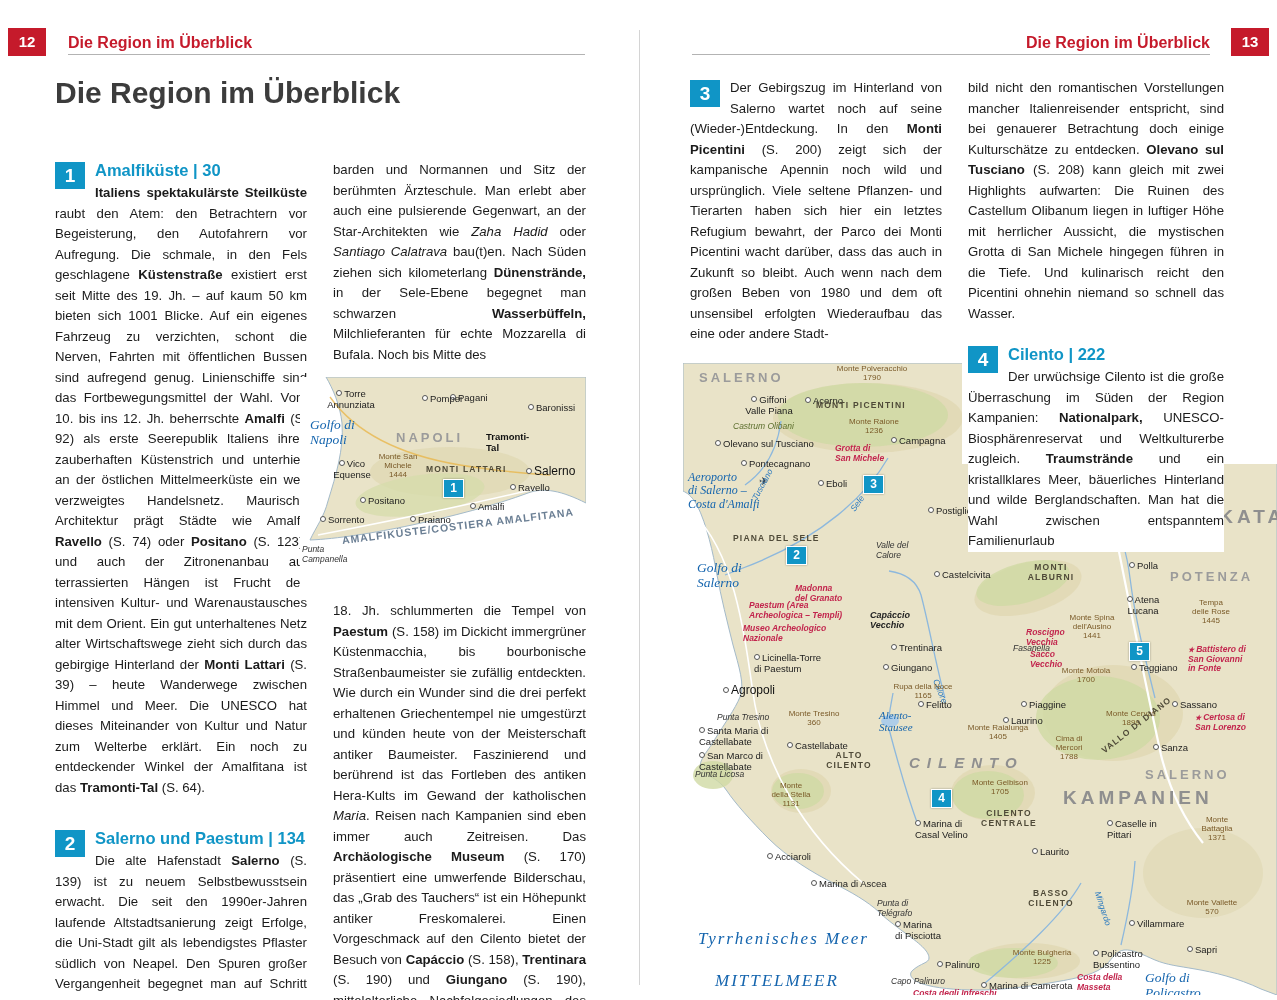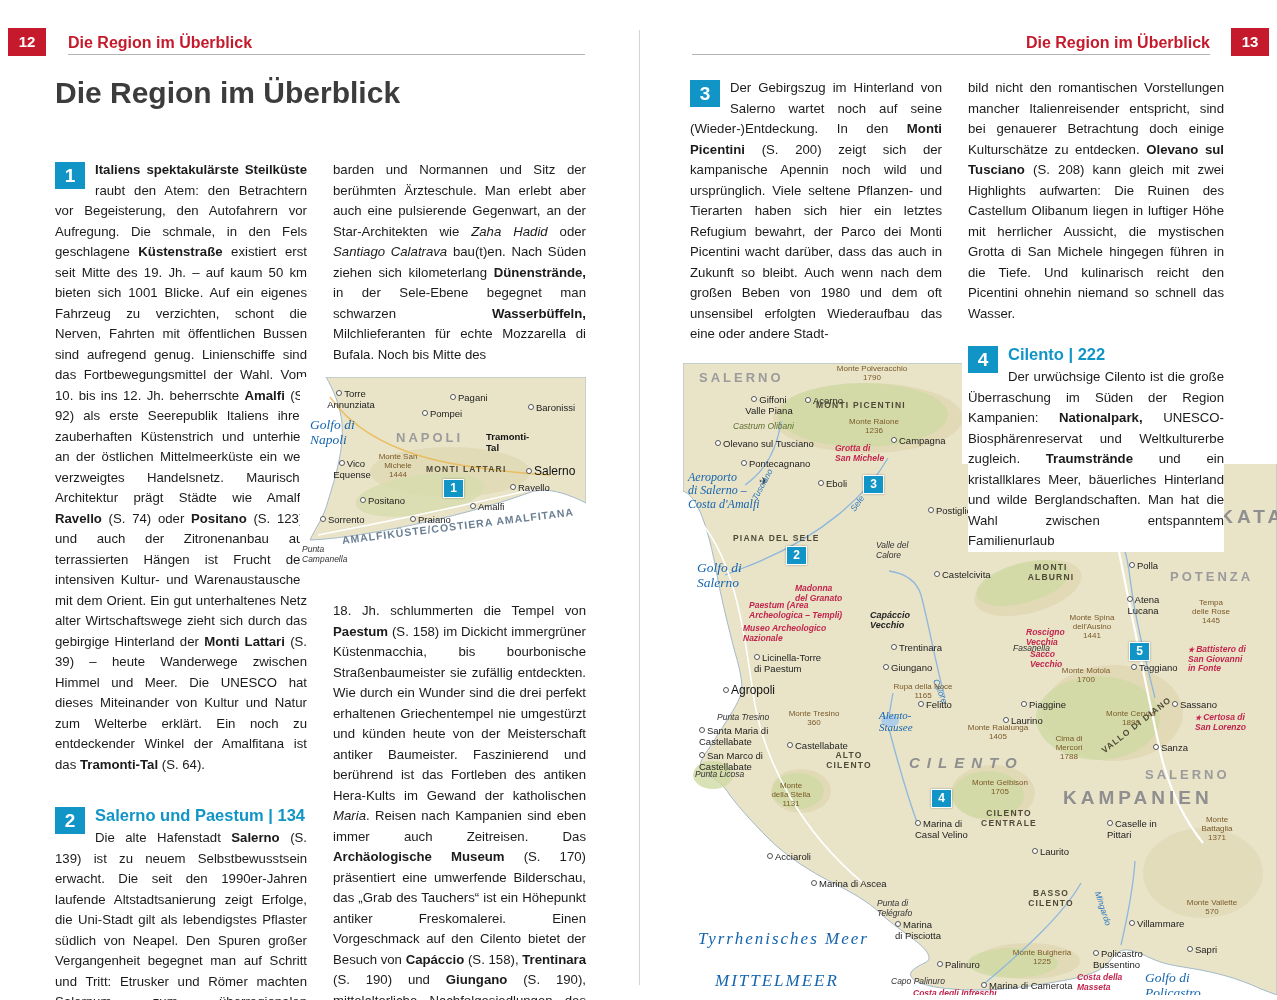--- a/index.html
+++ b/index.html
@@ -86,20 +86,21 @@
   <div class="hdr-title right">Die Region im Überblick</div>
   <div class="hdr-num right">13</div>
   <div class="hdr-rule right"></div>
   <div class="gutter"></div>
 
   <h1 class="page-title">Die Region im Überblick</h1>
 
   <div class="col colA">
     <div class="section">
       <div class="sec-num">1</div>
+      <h2 class="sec-title">Amalfiküste | 30</h2>
       <p class="body-text"><span class="rt-b">Italiens spektakulärste Steilküste </span><span>raubt den Atem: den Betrachtern vor Begeisterung, den Autofahrern vor Aufregung. Die schmale, in den Fels geschlagene </span><span class="rt-b">Küstenstraße </span><span>existiert erst seit Mitte des 19. Jh. – auf kaum 50 km bieten sich 1001 Blicke. Auf ein eigenes Fahrzeug zu verzichten, schont die Nerven, Fahrten mit öffentlichen Bussen sind aufregend genug. Linienschiffe sind das Fortbewegungsmittel der Wahl. Vom 10. bis ins 12. Jh. beherrschte </span><span class="rt-b">Amalfi</span><span> (S. 92) als erste Seerepublik Italiens ihren zauberhaften Küstenstrich und unterhielt an der östlichen Mittelmeerküste ein weit verzweigtes Handelsnetz. Maurische Architektur prägt Städte wie Amalfi, </span><span class="rt-b">Ravello</span><span> (S. 74) oder </span><span class="rt-b">Positano</span><span> (S. 123), und auch der Zitronenanbau auf terrassierten Hängen ist Frucht des intensiven Kultur- und Warenaustausches mit dem Orient. Ein gut unterhaltenes Netz alter Wirtschaftswege zieht sich durch das gebirgige Hinterland der </span><span class="rt-b">Monti Lattari</span><span> (S. 39) – heute Wanderwege zwischen Himmel und Meer. Die UNESCO hat dieses Miteinander von Kultur und Natur zum Welterbe erklärt. Ein noch zu entdeckender Winkel der Amalfitana ist das </span><span class="rt-b">Tramonti-Tal</span><span> (S. 64).</span></p>
     </div>
     <div class="section">
       <div class="sec-num">2</div>
       <h2 class="sec-title">Salerno und Paestum | 134</h2>
       <p class="body-text"><span>Die alte Hafenstadt </span><span class="rt-b">Salerno</span><span> (S. 139) ist zu neuem Selbstbewusstsein erwacht. Die seit den 1990er-Jahren laufende Altstadtsanierung zeigt Erfolge, die Uni-Stadt gilt als lebendigstes Pflaster südlich von Neapel. Den Spuren großer Vergangenheit begegnet man auf Schritt und Tritt: Etrusker und Römer machten Salernum zum überregionalen Wirtschaftszentrum, im Mittelalter war Salerno Hauptstadt von Lango-</span></p>
     </div>
   </div>
 
   <div class="col colB">
@@ -109,21 +110,21 @@
       <svg width="286" height="212" viewBox="0 0 286 212">
         <path d="M26,0 L286,0 L286,126 C262,114 244,110 228,116 C196,128 150,140 112,148 C74,156 36,162 10,163 C16,150 24,140 28,124 C36,98 44,72 42,46 C40,28 33,12 26,0 Z" fill="#e9e3c8" stroke="#a4bac9" stroke-width="1"></path>
         <ellipse cx="150" cy="95" rx="80" ry="25" fill="#ded5ad" opacity="0.6"></ellipse>
         <ellipse cx="120" cy="118" rx="65" ry="20" fill="#d6dcab" opacity="0.75" transform="rotate(-8 120 118)"></ellipse>
         <path d="M18,158 C70,148 150,132 235,112" stroke="#ffffff" stroke-width="1.6" fill="none"></path>
         <path d="M30,20 C55,55 100,78 160,88 C190,93 220,96 250,98" stroke="#e8b64c" stroke-width="1.4" fill="none" opacity="0.8"></path>
       </svg>
     <span class="ml t" style="left: 20px; top: 12px; width: 62px; text-align: center;">Torre
 Annunziata</span>
         <span class="ml t" style="left: 150px; top: 16px;">Pagani</span>
-        <span class="ml t" style="left: 122px; top: 32px;">Pompei</span>
+        <span class="ml t" style="left: 122px; top: 17px;">Pompei</span>
         <span class="ml t" style="left: 228px; top: 26px;">Baronissi</span>
         <span class="ml sea2" style="left: 10px; top: 40px;">Golfo di
 Napoli</span>
         <span class="ml reg" style="left: 96px; top: 54px;">NAPOLI</span>
         <span class="ml tb" style="left: 186px; top: 55px;">Tramonti-
 Tal</span>
         <span class="ml mtn" style="left: 72px; top: 76px; width: 52px; text-align: center;">Monte San
 Michele
 1444</span>
         <span class="ml rng" style="left: 126px; top: 88px;">MONTI LATTARI</span>

